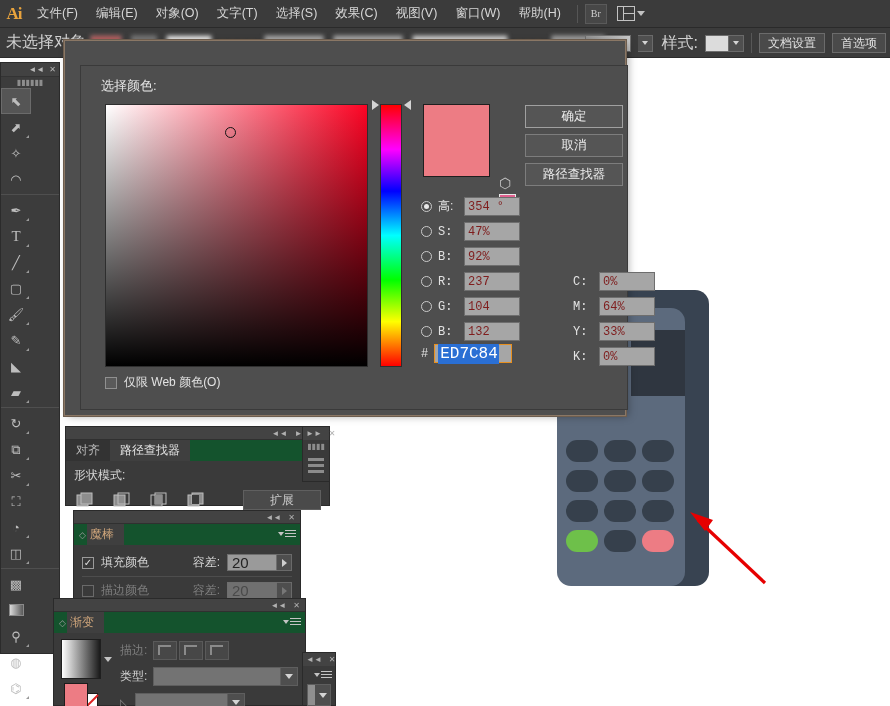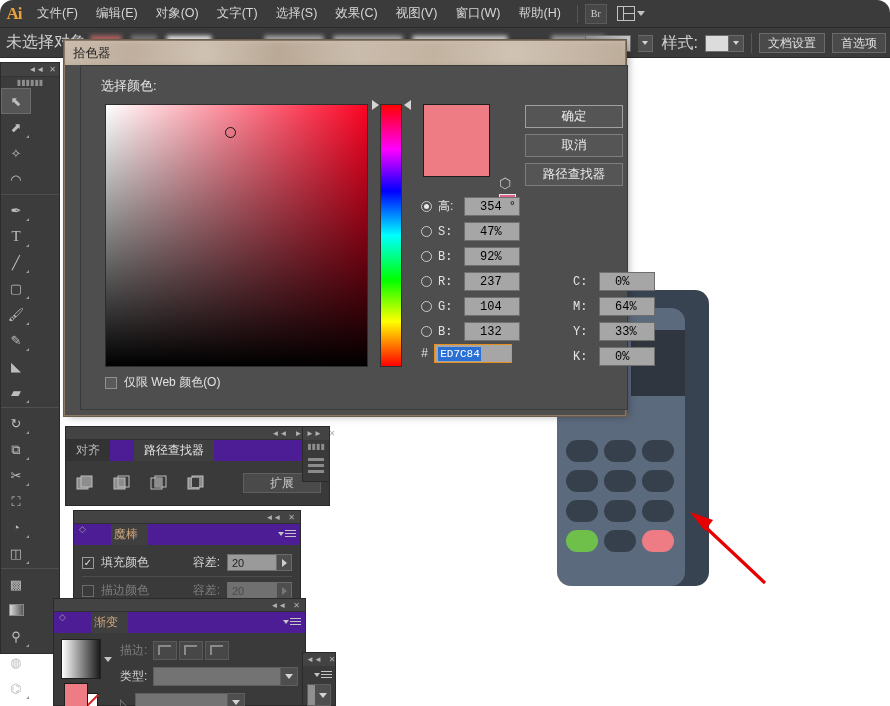--- a/index.html
+++ b/index.html
@@ -9,21 +9,20 @@
     overflow: hidden;
     background: #ffffff;
     font-family: "Liberation Sans", sans-serif;
     -webkit-font-smoothing: none;
   }
   #app {
     position: relative;
     width: 890px; height: 706px;
     background: #ffffff;
     overflow: hidden;
-    border-radius: 13px;
   }
 
   
   .menubar {
     position: absolute; left: 0; top: 0;
     width: 890px; height: 28px;
     background: #3b3b3b;
     display: flex; align-items: center;
     border-bottom: 1px solid #2a2a2a;
   }
@@ -202,24 +201,23 @@
     border: 1px solid #2a2a2a;
   }
   .panel-titlebar {
     height: 13px; background: #434343;
     display: flex; align-items: center; justify-content: flex-end;
     gap: 7px; padding-right: 5px;
     color: #b0b0b0; font-size: 8px;
     border-bottom: 1px solid #303030;
   }
   .tab-row {
-    display: flex; align-items: flex-start;
-    height: 21px; background: #4c1d95;
+    display: flex; align-items: center;
+    height: 21px; background: #14532d;
     position: relative;
-    gap: 24px;
   }
   .ptab {
     height: 21px; padding: 0 10px;
     display: flex; align-items: center;
     color: #b9b9b9; font-size: 12px;
     background: #333333;
     white-space: nowrap;
   }
   .ptab.active { background: #3f3f3f; color: #e2e2e2; }
   .ptab-grip { color: #9b9b9b; font-size: 9px; padding-left: 5px; padding-right: 1px; display: flex; align-items: center; }
@@ -251,21 +249,21 @@
   .chk {
     width: 12px; height: 12px;
     background: #3a3a3a; border: 1px solid #9a9a9a;
     display: flex; align-items: center; justify-content: center;
     color: #e0e0e0; font-size: 10px; line-height: 1;
   }
   .chk.dim { border-color: #6a6a6a; }
   .num-field {
     width: 50px; height: 17px;
     background: #9a9a9a; border: 1px solid #6e6e6e;
-    color: #232323; font-size: 11px;
+    color: #232323; font-size: 15px;
     display: flex; align-items: center; padding-left: 4px;
   }
   .num-field.dim { background: #707070; color: #4a4a4a; }
   .spin {
     width: 15px; height: 17px; background: #4e4e4e;
     border: 1px solid #6a6a6a; border-left: none;
     display: flex; align-items: center; justify-content: center;
   }
   .spin .tri-r {
     width: 0; height: 0;
@@ -437,38 +435,38 @@
   }
   .vlabel {
     color: #e2e2e2; font-size: 12px;
     width: 26px; text-align: left;
     font-family: "Liberation Mono", monospace;
   }
   .vlabel.cn { font-family: "Liberation Sans", sans-serif; }
   .vfield {
     width: 56px; height: 19px;
     background: #a6a6a6; border: 1px solid #6e6e6e;
-    color: #000000; font-size: 12px;
-    display: flex; align-items: center; padding-left: 15px;
+    color: #7f1d1d; font-size: 12px;
+    display: flex; align-items: center; padding-left: 3px;
     font-family: "Liberation Mono", monospace;
   }
   .vals2 { position: absolute; left: 492px; top: 203px; }
   .hex-row {
     position: absolute; left: 340px; top: 278px;
     display: flex; align-items: center;
   }
   .hash { color: #e2e2e2; font-size: 12px; margin-right: 6px; font-family: "Liberation Mono", monospace; }
   .hex-field {
     width: 78px; height: 19px;
     background: #a6a6a6; border: 1px solid #e8901f;
     display: flex; align-items: center; padding-left: 3px;
   }
   .hex-val {
     background: #2a6fd4; color: #ffffff;
-    font-size: 11px; padding: 1px 1px 1px 2px;
+    font-size: 16px; padding: 1px 1px 1px 2px;
     font-family: "Liberation Mono", monospace;
   }
   .web-row {
     position: absolute; left: 24px; top: 308px;
     display: flex; align-items: center; gap: 7px;
   }
   .web-chk {
     width: 12px; height: 12px;
     background: #5a5a5a; border: 1px solid #909090;
   }
@@ -670,20 +668,21 @@
       <div class="panel-menu">
         <span class="tri-dn" style="border-top-color:#c4c4c4;border-left-width:3px;border-right-width:3px;border-top-width:4px;"></span>
         <span class="hamb">
             <i></i>
             <i></i>
             <i></i>
           </span>
       </div>
     </div>
     <div class="panel-body">
+      <div class="p-label">形状模式:</div>
       <div class="shape-row">
         <div class="shape-btn">
           <svg width="18" height="16">
               <rect x="1" y="3" width="11" height="11" fill="#8d8d8d" stroke="#bdbdbd"></rect>
               <rect x="5" y="1" width="11" height="11" fill="#8d8d8d" stroke="#bdbdbd"></rect>
             </svg>
         </div>
         <div class="shape-btn">
           <svg width="18" height="16">
               <rect x="1" y="3" width="11" height="11" fill="#8d8d8d" stroke="#bdbdbd"></rect>
@@ -856,24 +855,20 @@
     </div>
     <div style="margin:4px 4px 0 4px;height:22px;background:#8f8f8f;border:1px solid #5e5e5e;display:flex;align-items:center;justify-content:flex-end;">
       <div style="width:15px;height:20px;background:#4e4e4e;display:flex;align-items:center;justify-content:center;">
           <span class="tri-dn" style="border-top-color:#d4d4d4;"></span>
         </div>
     </div>
   </div>
 
   <div class="dlg-shadow"></div>
   <div class="dialog">
-    <div class="dlg-titlebar">
-      <div class="dlg-title-blur"></div>
-      <span class="dlg-title-text">拾色器</span>
-    </div>
     <div class="dlg-inner">
       <div class="dlg-content">
 
         <div class="dlg-heading">选择颜色:</div>
 
         <div class="sv-box">
           <div class="sv-marker"></div>
         </div>
 
         <div class="hue-tri-l"></div>

